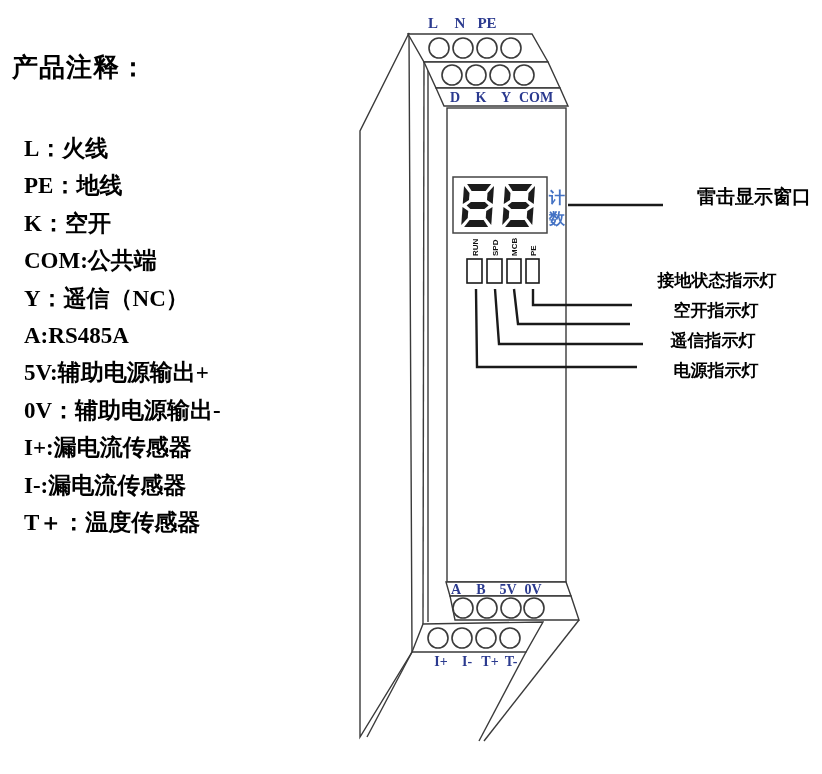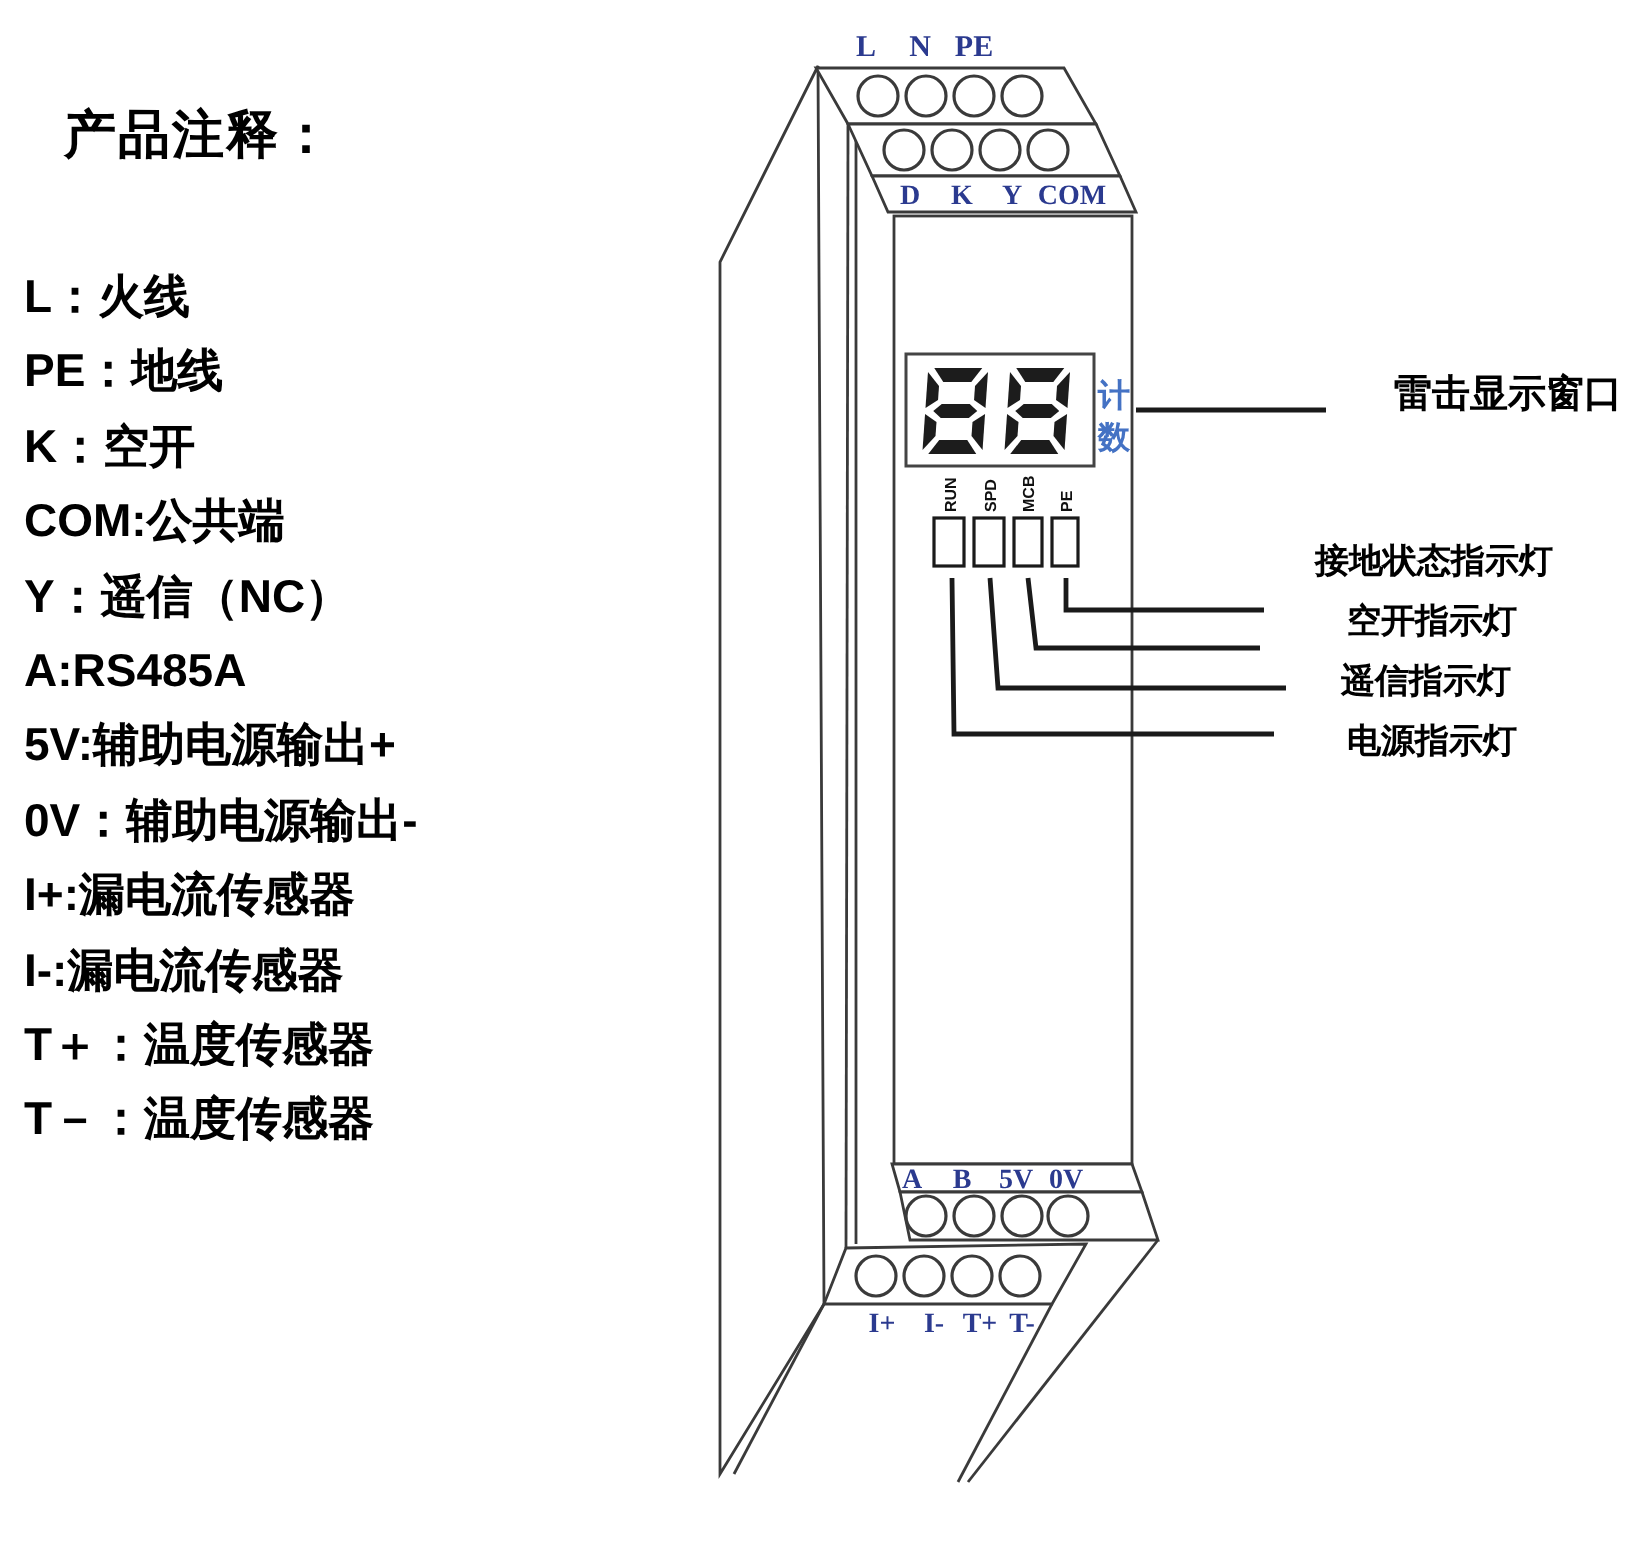--- a/index.html
+++ b/index.html
@@ -1,22 +1,22 @@
 <!DOCTYPE html>
 <html><head>
 <meta charset="utf-8">
 <style>
   html,body{margin:0;padding:0;background:#fff;}
   .canvas{
     position:relative;width:822px;height:774px;background:#ffffff;
     font-family:"Liberation Sans",sans-serif;overflow:hidden;
   }
   .notes{position:absolute;left:12px;top:50px;width:340px;}
-  .notes-title{font-size:26px;font-weight:bold;color:#000;letter-spacing:1px;margin-left:20px;}
-  .notes-list{position:absolute;left:0;top:80px;width:340px;}
+  .notes-title{font-size:26px;font-weight:bold;color:#000;letter-spacing:1px;}
+  .notes-list{position:absolute;left:12px;top:80px;width:340px;font-family:Liberation Serif, serif;}
   .note-item{
     height:37.4px;line-height:37.4px;font-size:23px;font-weight:600;color:#000;
     white-space:nowrap;
   }
   svg{position:absolute;left:0;top:0;}
   .outline{fill:#ffffff;stroke:#3a3a3a;stroke-width:1.4;}
   .thin{stroke:#3a3a3a;stroke-width:1.4;fill:none;}
   .hole{fill:#ffffff;stroke:#3a3a3a;stroke-width:1.6;}
   .callout{stroke:#1a1a1a;stroke-width:2.4;fill:none;}
   .term-label{font-family:"Liberation Serif",serif;font-size:15px;font-weight:bold;}
@@ -41,21 +41,20 @@
       <div class="note-item">PE：地线</div>
       <div class="note-item">K：空开</div>
       <div class="note-item">COM:公共端</div>
       <div class="note-item">Y：遥信（NC）</div>
       <div class="note-item">A:RS485A</div>
       <div class="note-item">5V:辅助电源输出+</div>
       <div class="note-item">0V：辅助电源输出-</div>
       <div class="note-item">I+:漏电流传感器</div>
       <div class="note-item">I-:漏电流传感器</div>
       <div class="note-item">T＋：温度传感器</div>
-      <div class="note-item">T－：温度传感器</div>
     </div>
   </div>
 
   <svg width="822" height="774" viewBox="0 0 822 774">
 
     <defs>
       <g id="seg8">
         <polygon class="seg" points="3,0 27,0 22,7 8,7"></polygon>
         <polygon class="seg" points="0,2 6,9 6,16 0,20"></polygon>
         <polygon class="seg" points="30,2 30,20 24,16 24,9"></polygon>

